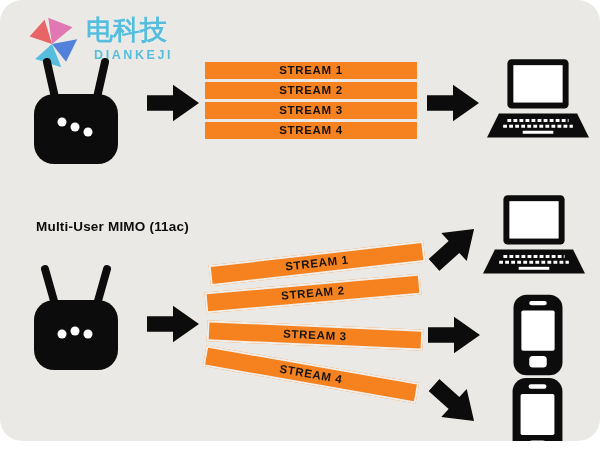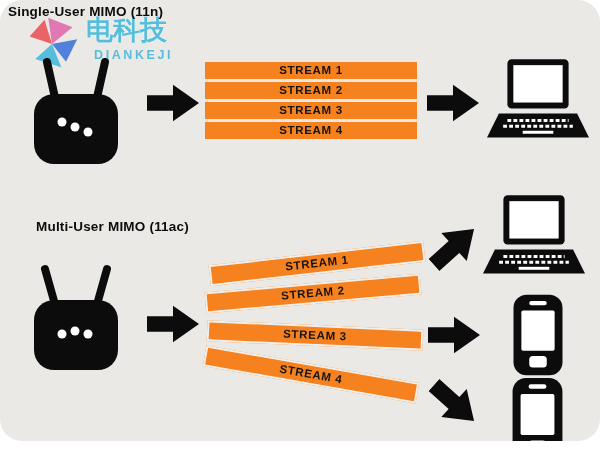--- a/index.html
+++ b/index.html
@@ -46,21 +46,20 @@
       <polygon points="30,30 26,2 52,12" fill="#df60a8"></polygon>
       <polygon points="30,30 57,25 45,49" fill="#2f6bd7"></polygon>
       <polygon points="30,30 40,55 12,46" fill="#35b5da"></polygon>
     </svg>
     <div class="wm-text">
       <div class="wm-cn">电科技</div>
       <div class="wm-en">DIANKEJI</div>
     </div>
   </div>
 
-  <div class="section-title" style="left:8px; top:4px;">Single-User MIMO (11n)</div>
 
   <svg class="abs" style="left:26px; top:56px;" width="100" height="112" viewBox="0 0 100 112">
     <path d="M30,46 L21,6" stroke="#0c0c0c" stroke-width="8" stroke-linecap="round" fill="none"></path>
     <path d="M70,46 L79,6" stroke="#0c0c0c" stroke-width="8" stroke-linecap="round" fill="none"></path>
     <rect x="8" y="38" width="84" height="70" rx="20" fill="#0c0c0c"></rect>
     <circle cx="36" cy="66" r="4.5" fill="#fff"></circle>
     <circle cx="49" cy="71" r="4.5" fill="#fff"></circle>
     <circle cx="62" cy="76" r="4.5" fill="#fff"></circle>
   </svg>
 

